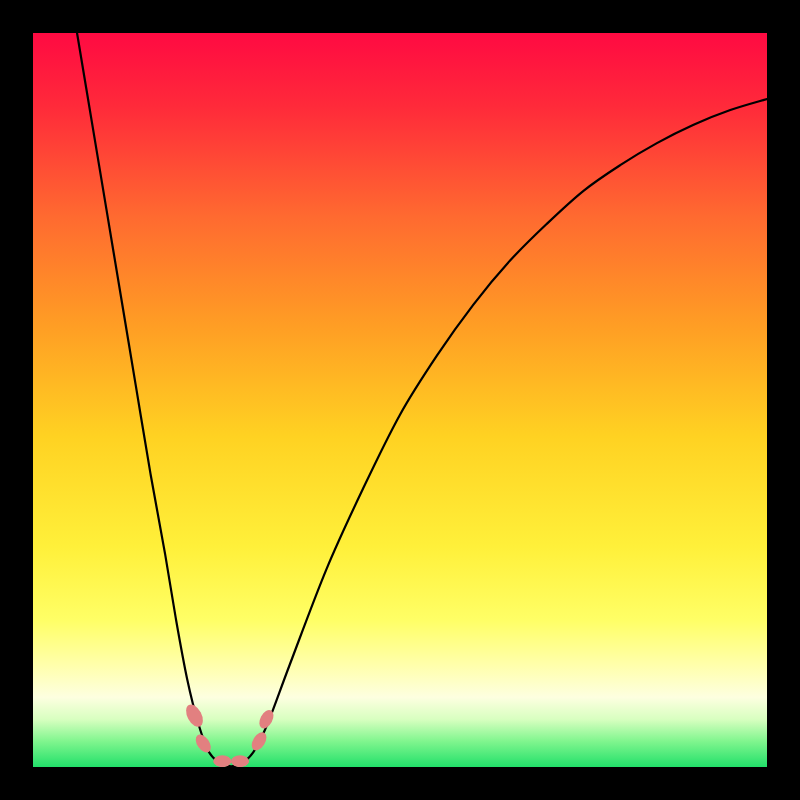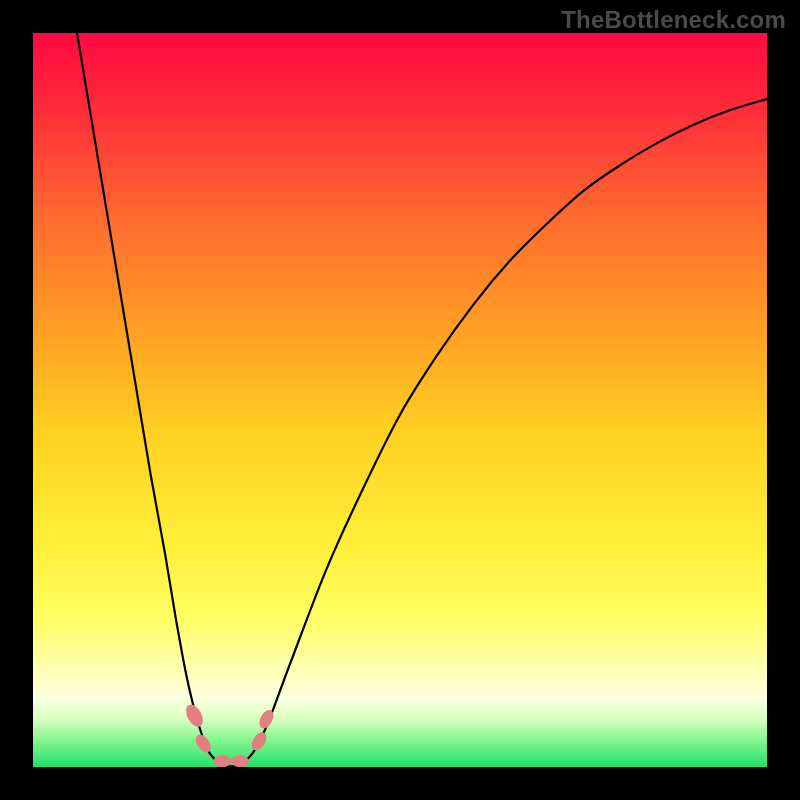--- a/index.html
+++ b/index.html
@@ -64,14 +64,13 @@
       <g id="markers-group">
           <ellipse cx="0" cy="0" rx="7" ry="12" fill="#e28080" transform="translate(161.48,682.62) rotate(-28)"></ellipse>
           <ellipse cx="0" cy="0" rx="6" ry="10" fill="#e28080" transform="translate(170.29,710.51) rotate(-35)"></ellipse>
           <ellipse cx="0" cy="0" rx="9" ry="6" fill="#e28080" transform="translate(189.37,728.13) rotate(0)"></ellipse>
           <ellipse cx="0" cy="0" rx="9" ry="6" fill="#e28080" transform="translate(206.99,728.13) rotate(0)"></ellipse>
           <ellipse cx="0" cy="0" rx="6" ry="10" fill="#e28080" transform="translate(226.07,708.31) rotate(32)"></ellipse>
           <ellipse cx="0" cy="0" rx="6" ry="10" fill="#e28080" transform="translate(233.41,686.29) rotate(28)"></ellipse>
         </g>
     </svg>
   </div>
-  <div class="watermark">TheBottleneck.com</div>
 </div>
 
 </body></html>

